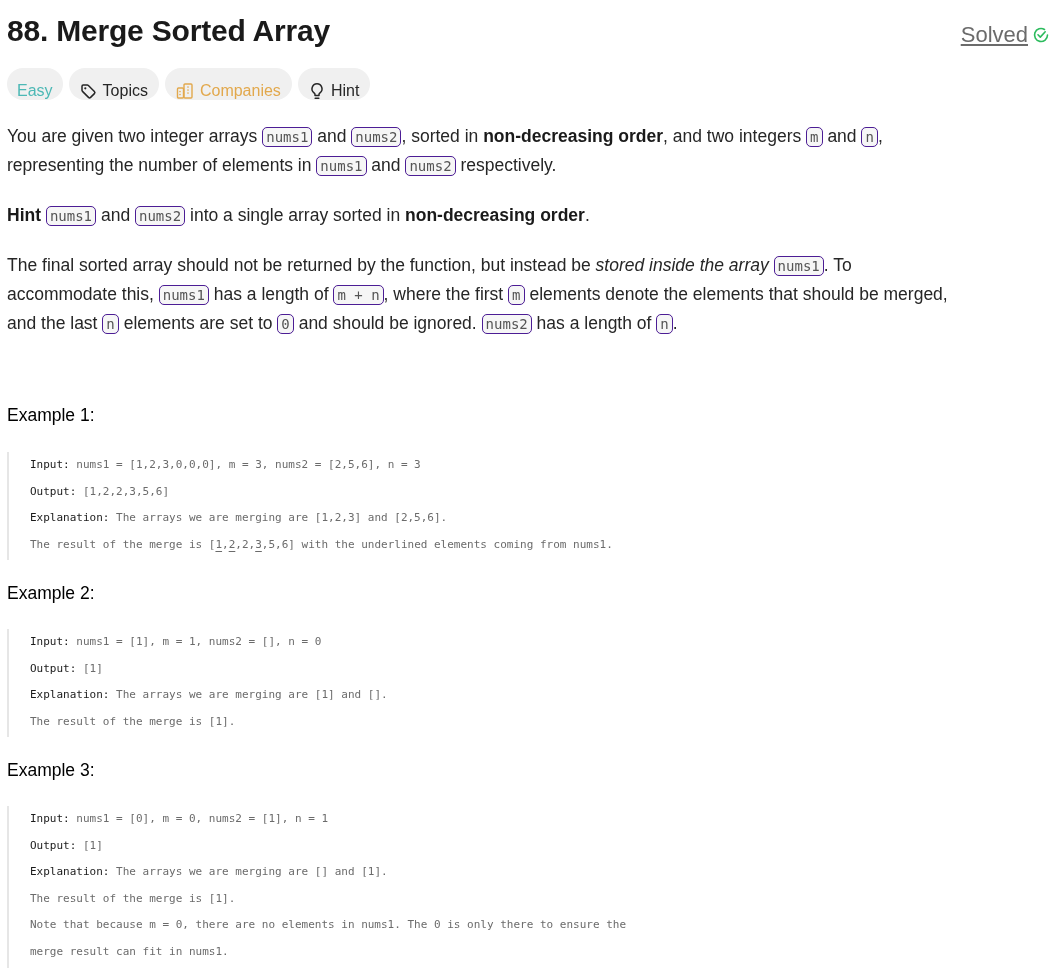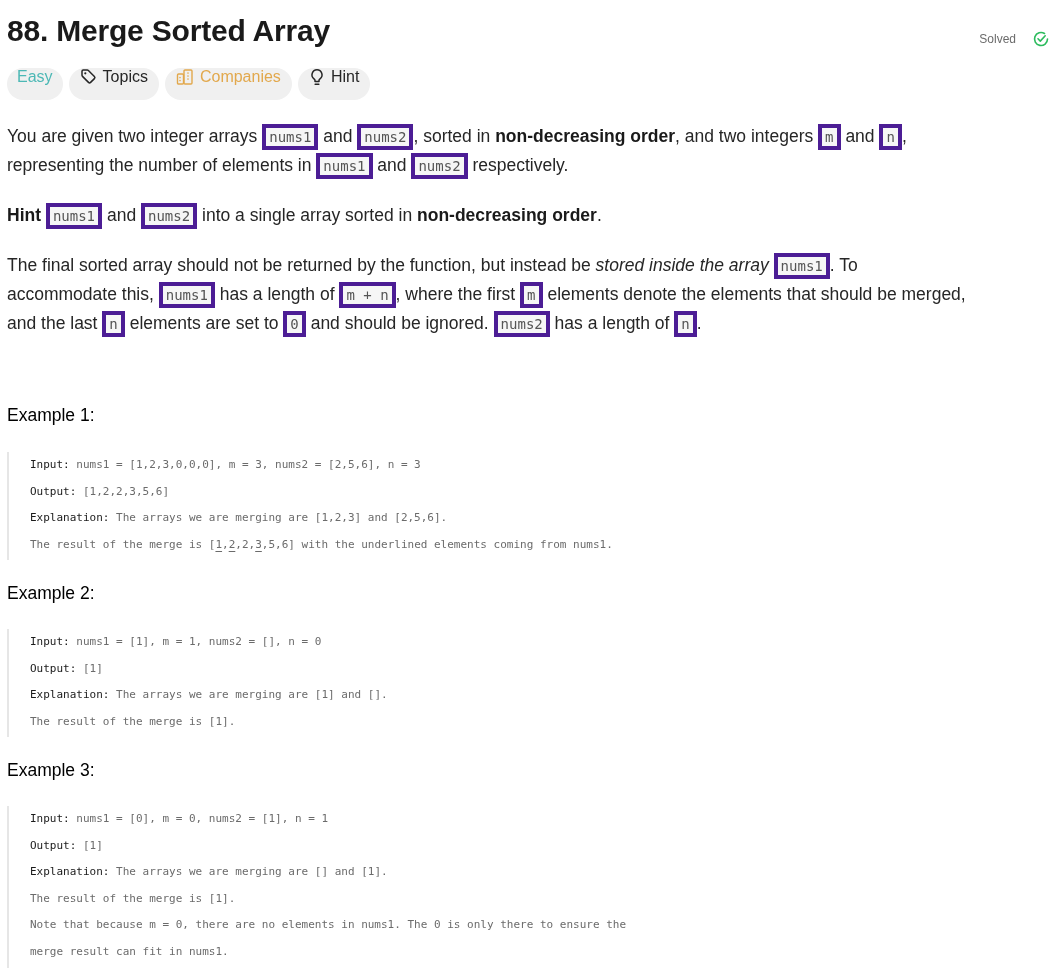--- a/index.html
+++ b/index.html
@@ -26,40 +26,41 @@
     }
     .title {
       font-size: 30px;
       font-weight: 700;
       color: #1a1a1a;
       letter-spacing: -0.2px;
     }
     .solved {
       display: flex;
       align-items: center;
-      gap: 16px;
-      font-size: 12px;
+      gap: 4px;
+      font-size: 22px;
       color: #6b6b6b;
       margin-top: -4px;
+      text-decoration: underline;
     }
     .solved svg { display: block; }
 
     .chips {
       position: absolute;
       left: 7px;
       top: 68px;
       display: flex;
       gap: 6px;
     }
     .chip {
       height: 32px;
       border-radius: 16px;
       background: #f0f0f0;
       display: flex;
-      align-items: flex-start;
+      align-items: flex-end;
       gap: 6px;
       padding: 0 11px;
       font-size: 16px;
       color: #262626;
       cursor: pointer;
     }
     .chip.easy { color: #4cb8b5; padding: 0 10px; }
     .chip.companies { color: #e2a84c; }
     .chip svg { display: block; }
 
@@ -71,22 +72,22 @@
       font-size: 17.5px;
       line-height: 28px;
       color: #262626;
     }
     .content p { margin-bottom: 21px; }
     code.inline {
       font-family: "DejaVu Sans Mono", "Liberation Mono", monospace;
       font-size: 14px;
       color: #555555;
       background: #f6f6f6;
-      border: 4px solid #4c1d95;
-      border-radius: 0;
+      border: 1px solid #4c1d95;
+      border-radius: 5px;
       padding: 1px 3px;
     }
     b { font-weight: 700; color: #1a1a1a; }
     i { font-style: italic; }
 
     .example-title {
       position: absolute;
       left: 7px;
       font-size: 17.5px;
       font-weight: 400;

